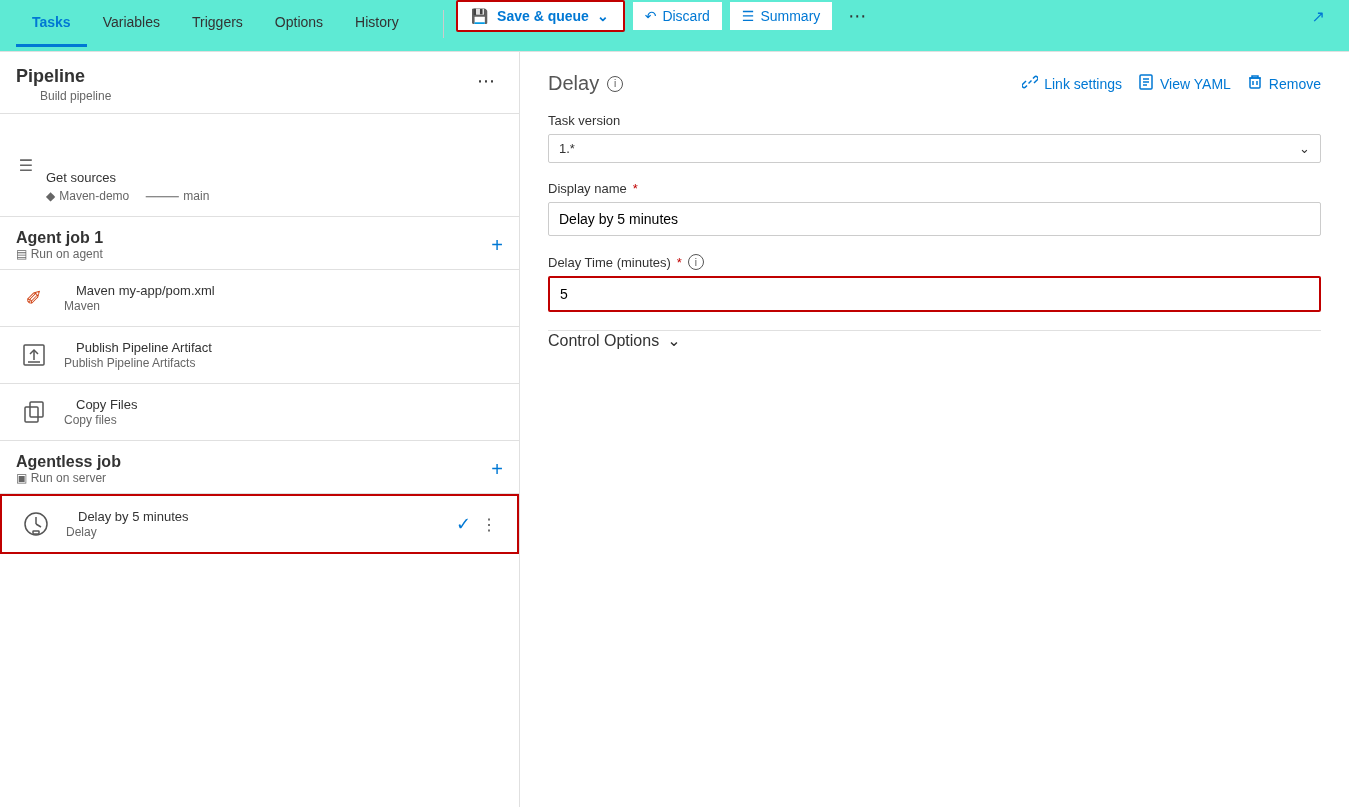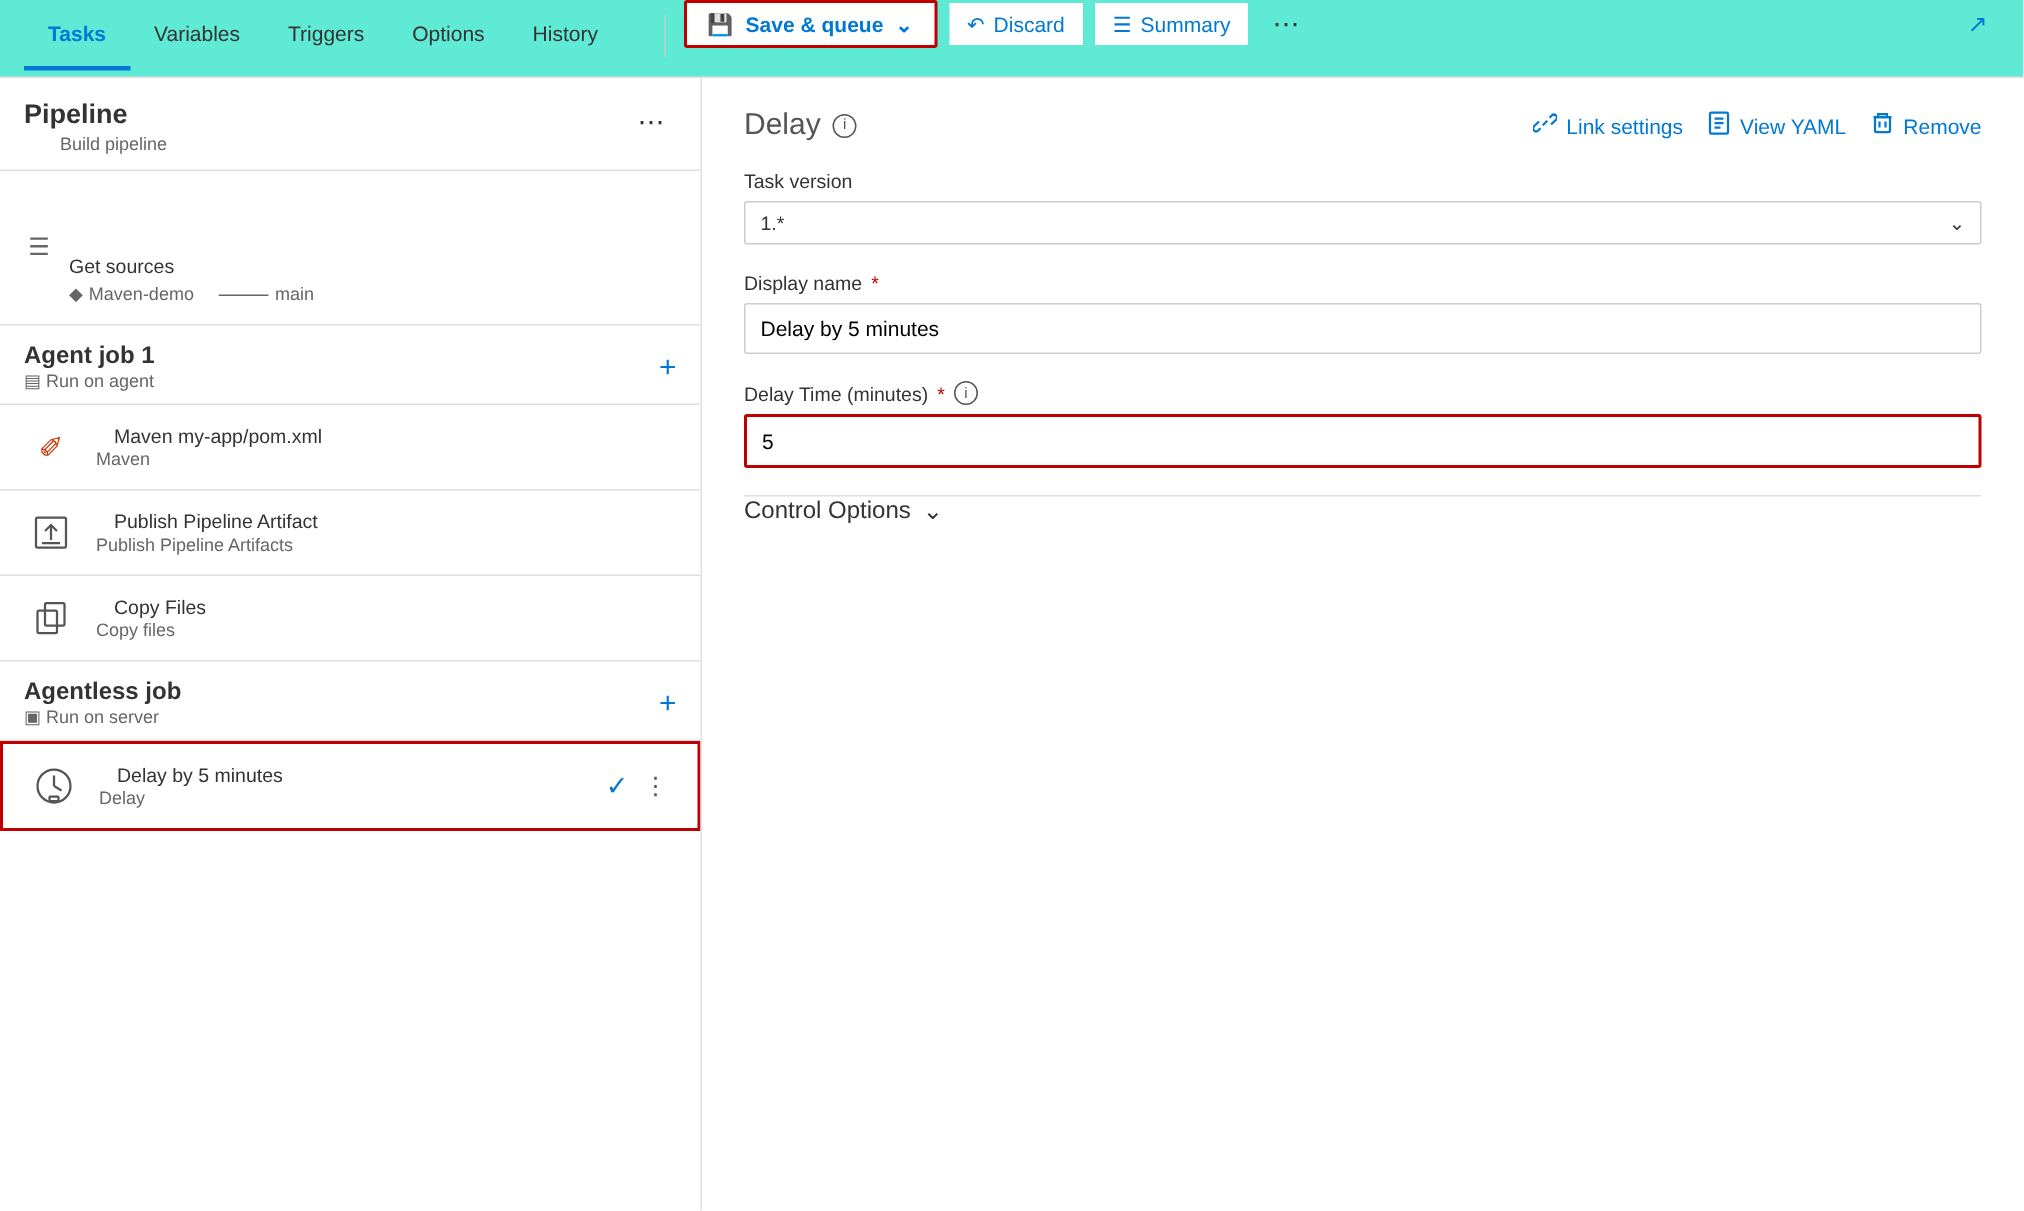--- a/index.html
+++ b/index.html
@@ -87,21 +87,21 @@
     }
 
     
     .main-layout {
       display: flex;
       height: calc(807px - 52px);
     }
 
     
     .left-panel {
-      width: 468px;
+      width: 520px;
       border-right: 1px solid #e0e0e0;
       display: flex;
       flex-direction: column;
       overflow-y: auto;
       background: #fff;
     }
 
     .pipeline-header {
       padding: 14px 16px 10px;
       border-bottom: 1px solid #e0e0e0;

